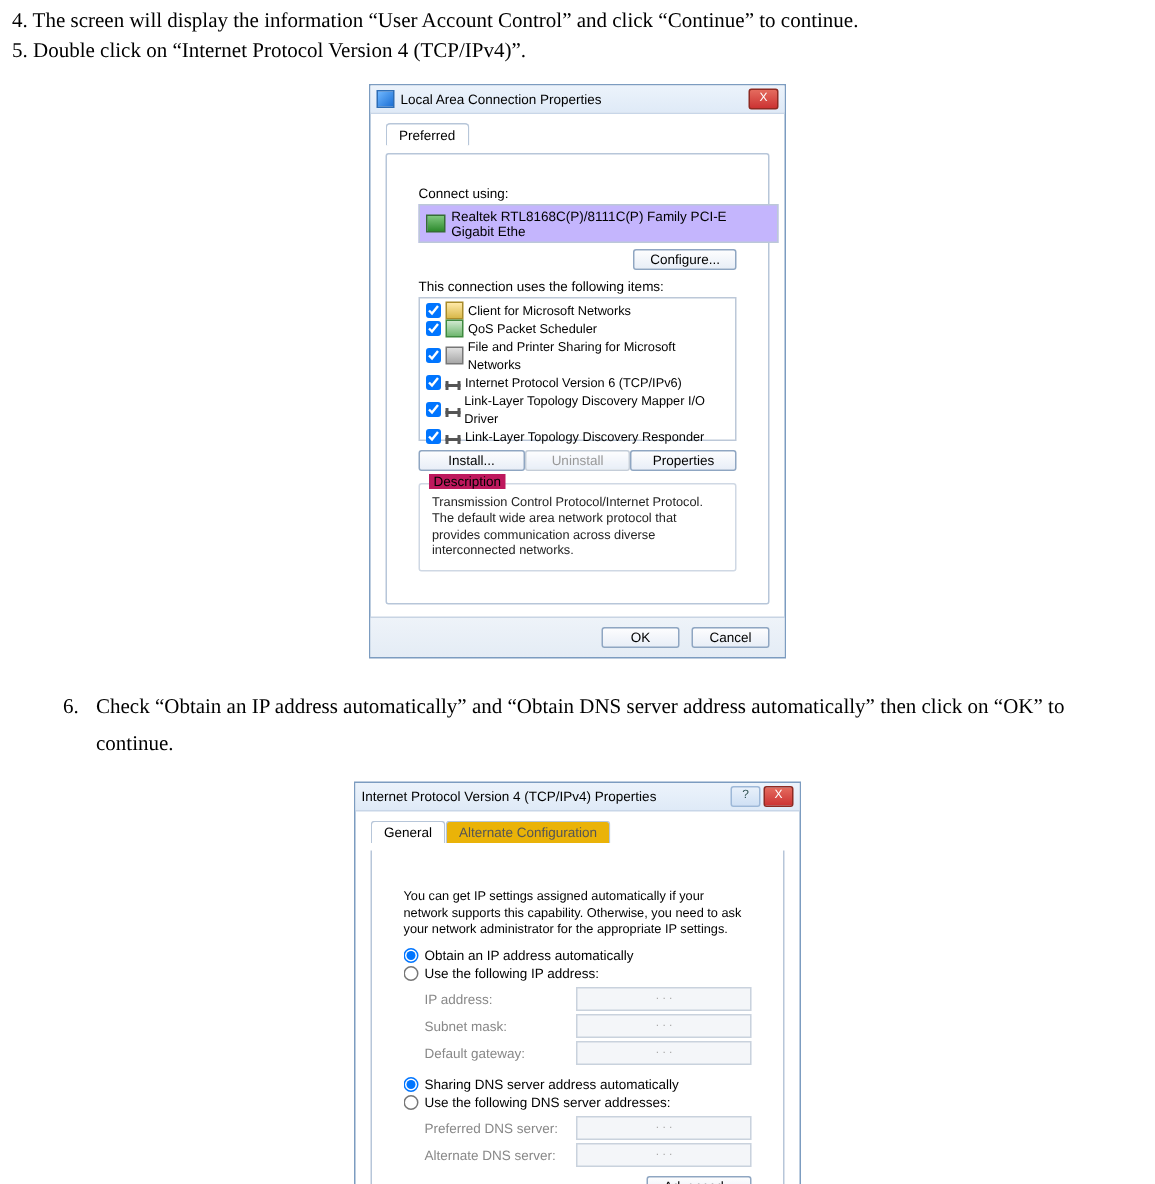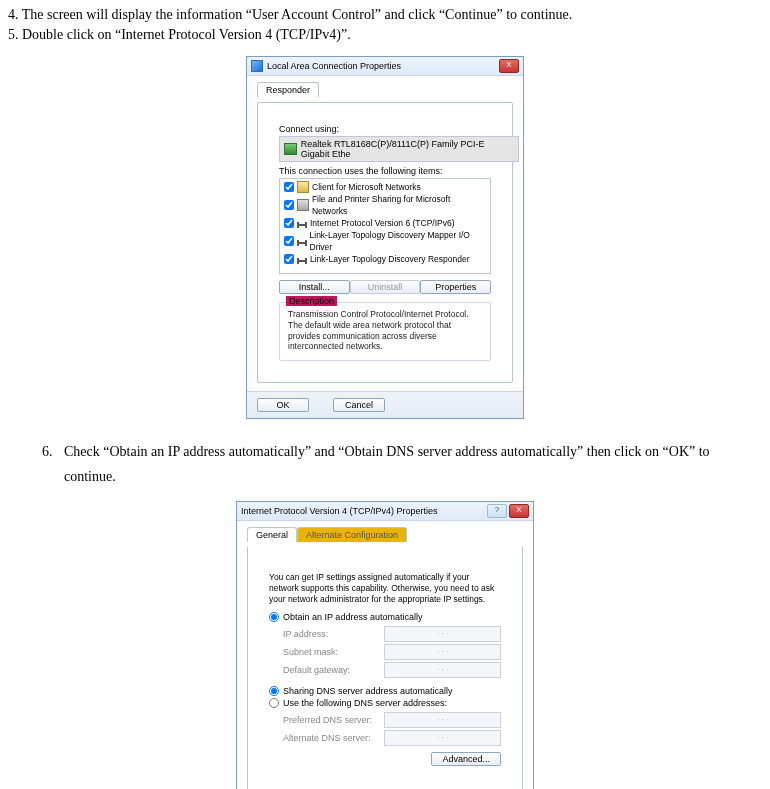--- a/index.html
+++ b/index.html
@@ -63,21 +63,21 @@
     background:#f5f8fc;
     border-radius: 3px 3px 0 0;
   }
   .tab.active { background:#fff; }
   .tab.inactive { background:#eab308; color:#555; }
   .panel { border:1px solid #b7c6d9; border-top:none; padding:21px; margin-top:-1px; }
   .panel.full { border-top:1px solid #b7c6d9; border-radius:2px; }
 
   .adapter-box {
     display:flex; align-items:center; gap:4px;
-    border:1px solid #bcc8d8; background:#e5e5e5; padding:2px 4px; margin:2px 0 4px 0;
+    border:1px solid #bcc8d8; background:#c4b5fd; padding:2px 4px; margin:2px 0 4px 0;
     width: 230px;
   }
   .nic-icon {
     width:12px; height:10px;
     background: linear-gradient(#7fc77f,#2e8b2e);
     border:1px solid #356d35;
   }
   .cfg-row { display:flex; justify-content:flex-end; margin:2px 0 6px 0; }
   .btn {
     font-size:9px;
@@ -104,21 +104,21 @@
   .ic-proto::before{ left:0;} .ic-proto::after{ right:0;}
 
   .btn-row { display:flex; gap:0; margin:4px 0; }
   .btn-row .btn { flex:1; text-align:center; }
 
   .group { border:1px solid #cfd8e4; border-radius:2px; padding:6px 8px 8px 8px; position:relative; margin-top:8px; }
   .group-title { position:absolute; top:-7px; left:6px; background:#be185d; padding:0 3px; font-size:9px; }
   .desc-text { font-size:8.5px; line-height:1.25; color:#222; }
 
   .dlg-footer {
-    display:flex; gap:24px;
+    display:flex; justify-content:flex-end; gap:8px;
     padding:6px 10px;
     background: linear-gradient(#eef3f9,#e4ecf5);
     border-top:1px solid #c8d4e3;
   }
   .dlg-footer .btn { min-width:52px; text-align:center; }
   .btn.primary { border-color:#4f8edc; box-shadow: inset 0 0 0 1px #bcd7f7; }
 
   
   .win2 { width: 296px; }
   .intro { font-size:8.5px; line-height:1.25; margin:4px 0 8px 0; }
@@ -146,34 +146,42 @@
   <div class="win">
     <div class="win-title">
       <div class="title-left">
         <span class="sys-icon"></span>
         <span>Local Area Connection Properties</span>
       </div>
       <span class="close-btn">X</span>
     </div>
     <div class="win-body">
       <div class="tab-strip">
-        <div class="tab active">Responder</div>
+        <div class="tab active">Preferred</div>
       </div>
       <div class="panel full">
         <div>Connect using:</div>
         <div class="adapter-box">
           <span class="nic-icon"></span>
           <span>Realtek RTL8168C(P)/8111C(P) Family PCI-E Gigabit Ethe</span>
         </div>
+        <div class="cfg-row">
+          <button class="btn">Configure...</button>
+        </div>
         <div>This connection uses the following items:</div>
         <div class="items-box" id="items-box">
             <div class="item-row">
               <input type="checkbox" checked="" style="">
               <span class="item-icon ic-client"></span>
               <span>Client for Microsoft Networks</span>
+            </div>
+            <div class="item-row">
+              <input type="checkbox" checked="" style="">
+              <span class="item-icon ic-sched"></span>
+              <span>QoS Packet Scheduler</span>
             </div>
             <div class="item-row">
               <input type="checkbox" checked="" style="">
               <span class="item-icon ic-share"></span>
               <span>File and Printer Sharing for Microsoft Networks</span>
             </div>
             <div class="item-row">
               <input type="checkbox" checked="" style="">
               <span class="item-icon ic-proto"></span>
               <span>Internet Protocol Version 6 (TCP/IPv6)</span>
@@ -229,20 +237,24 @@
         <div class="tab active">General</div>
         <div class="tab inactive">Alternate Configuration</div>
       </div>
       <div class="panel">
         <div class="intro">You can get IP settings assigned automatically if your network supports this capability. Otherwise, you need to ask your network administrator for the appropriate IP settings.</div>
 
         <div class="radio-row">
           <input type="radio" checked="" style="">
           <span>Obtain an IP address automatically</span>
         </div>
+        <div class="radio-row">
+          <input type="radio" style="">
+          <span>Use the following IP address:</span>
+        </div>
         <div class="field-grid">
           <div class="field-row">
             <label>IP address:</label>
             <div class="ip-input">.       .       .</div>
           </div>
           <div class="field-row">
             <label>Subnet mask:</label>
             <div class="ip-input">.       .       .</div>
           </div>
           <div class="field-row">

